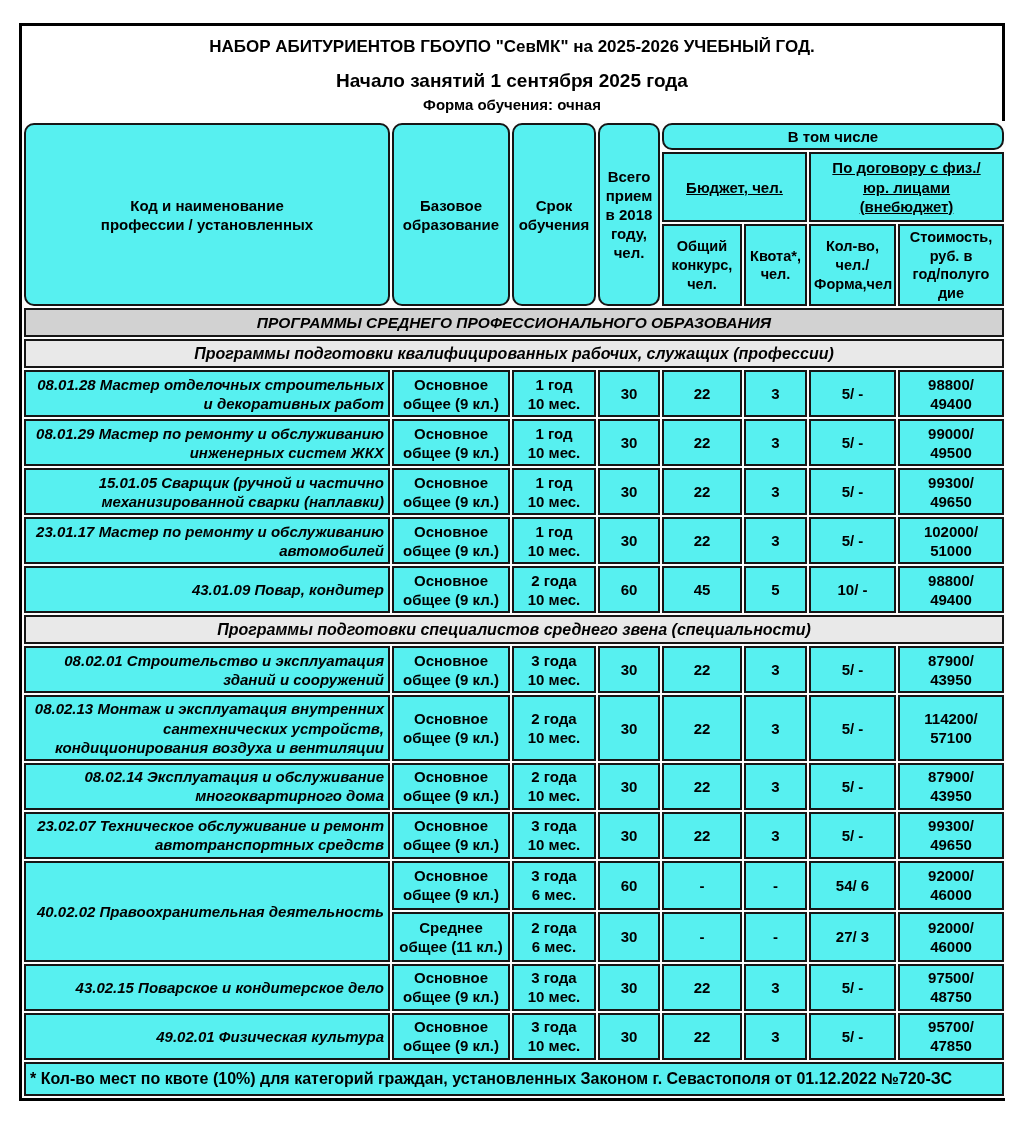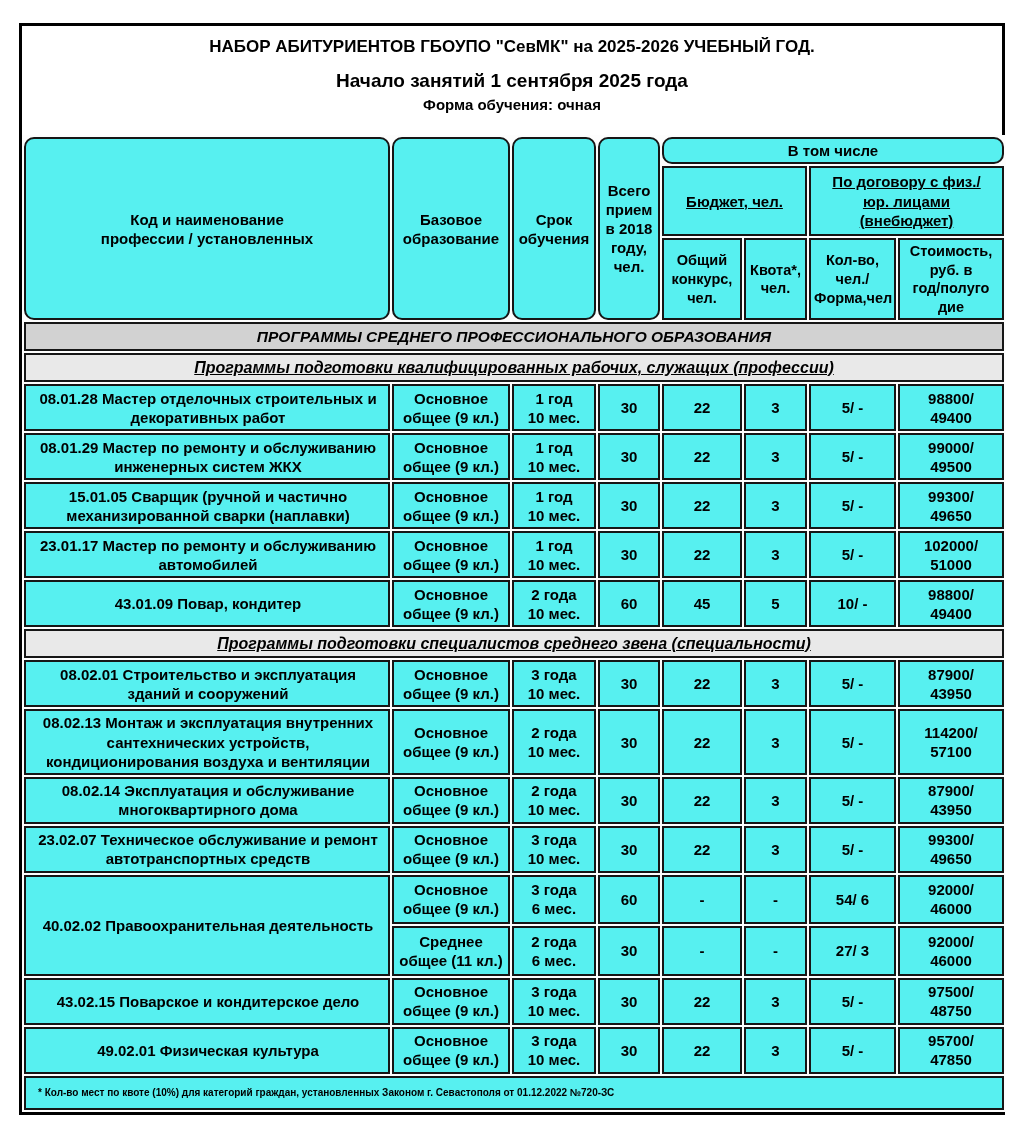--- a/index.html
+++ b/index.html
@@ -16,46 +16,46 @@
     font-family:"Liberation Sans","DejaVu Sans",sans-serif;
     color:var(--text);
   }
   .sheet{
     position:absolute;left:19px;top:23px;width:986px;
     border:3px solid #000;background:#fff;padding:0;
   }
   .title-block{text-align:center;background:#fff;padding:11px 4px 6px 4px;}
   .t1{font-size:17px;font-weight:bold;margin-bottom:13px;}
   .t2{font-size:19px;font-weight:bold;margin-bottom:4px;}
-  .t3{font-size:15px;font-weight:bold;margin-bottom:16px;}
+  .t3{font-size:15px;font-weight:bold;margin-bottom:2px;}
   table.main{
     width:100%;table-layout:fixed;
     border-collapse:separate;border-spacing:2px;
     background:#fdfdfd;
   }
   th,td{
     border:2px solid var(--border);
     background:var(--cell-bg);
     font-weight:bold;font-size:15px;line-height:1.28;
     text-align:center;vertical-align:middle;
     white-space:pre-line;padding:2px 3px;
     overflow:hidden;
   }
   thead tr.hr1 th{height:26px;border-radius:10px;}
   thead tr.hr2 th{height:70px;text-decoration:underline;}
   thead tr.hr3 th{height:74px;font-size:14.5px;}
-  td.name{text-align:center;padding-left:6px;padding-right:4px;}
+  td.name{text-align:right;padding-left:6px;padding-right:4px;font-style:italic;}
   tbody td{height:47px;}
   tr.sub-a td{height:49px;}
   tr.sub-b td{height:50px;}
   tr.sec td{height:29px;background:var(--sec-main);font-size:15.5px;font-style:italic;}
-  tr.sec.sub td{background:var(--sec-sub);font-style:italic;font-size:16px;text-decoration:underline;}
+  tr.sec.sub td{background:var(--sec-sub);font-style:italic;font-size:16px;}
   td.footnote{
-    text-align:left;height:34px;font-size:10px;
-    padding-left:12px;white-space:normal;
+    text-align:left;height:34px;font-size:16px;
+    padding-left:4px;white-space:normal;
   }
 </style>
 </head>
 <body>
 
 <div class="sheet">
   <div class="title-block">
     <div class="t1">НАБОР АБИТУРИЕНТОВ ГБОУПО "СевМК" на 2025-2026 УЧЕБНЫЙ ГОД.</div>
     <div class="t2">Начало занятий 1 сентября 2025 года</div>
     <div class="t3">Форма обучения: очная</div>

